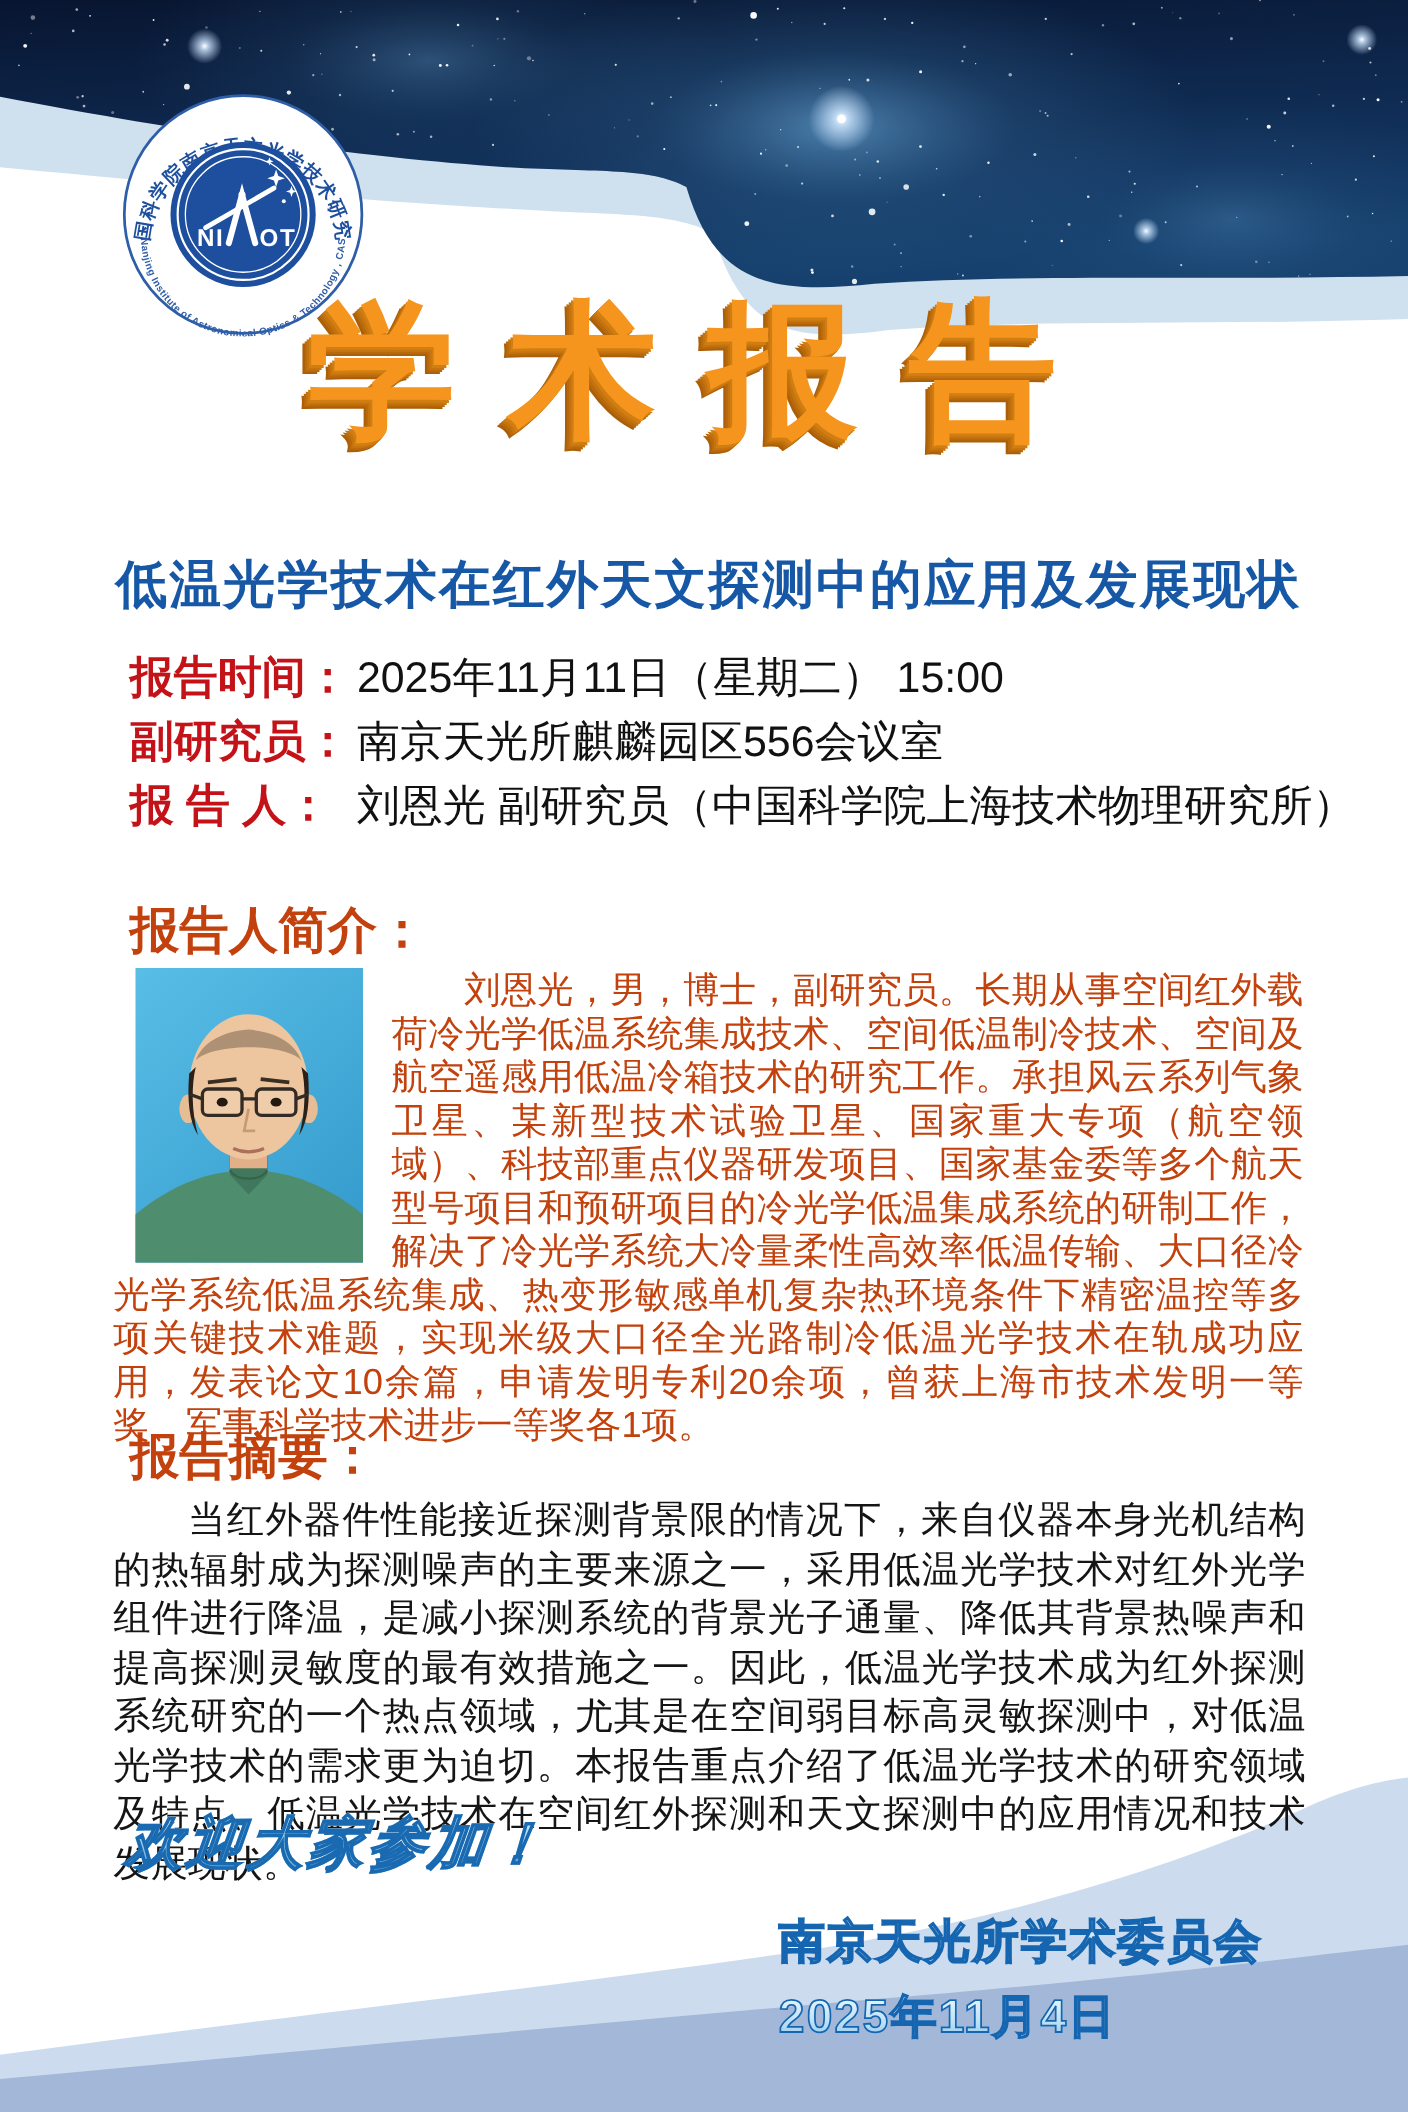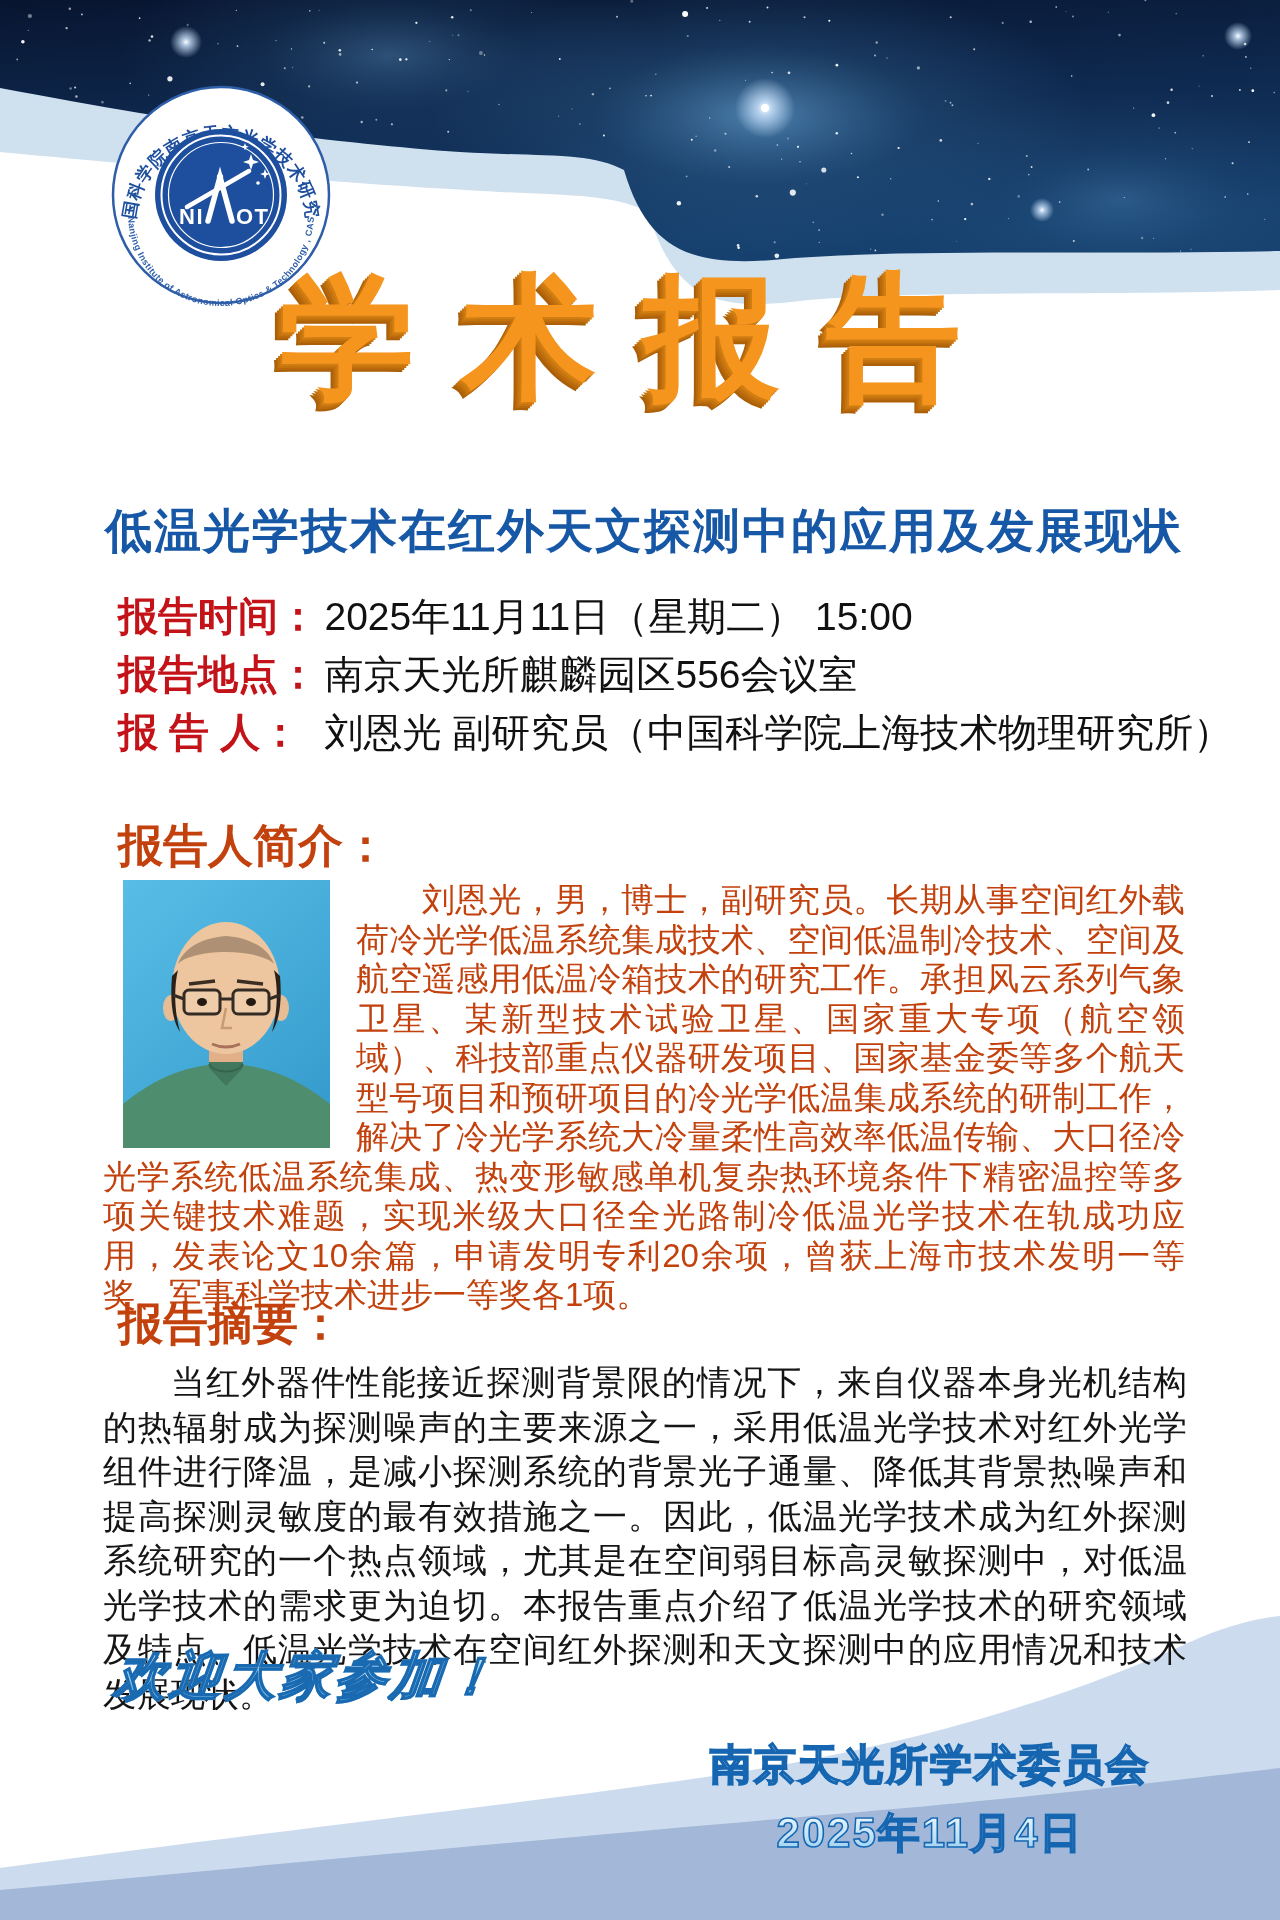--- a/index.html
+++ b/index.html
@@ -47,21 +47,21 @@
   .welcome{
     position:absolute;top:1642px;left:115px;z-index:2;
     font-size:52px;font-weight:900;font-style:italic;letter-spacing:3px;
     transform:skewX(-6deg);
     background:linear-gradient(180deg,#eaf7ff 0%,#9fd4f2 45%,#2e85c6 100%);
     -webkit-background-clip:text;background-clip:text;color:transparent;
     -webkit-text-stroke:1.6px #1a6ab2;
     white-space:nowrap;
   }
   .signoff{
-    position:absolute;top:1742px;left:690px;width:480px;text-align:center;z-index:2;
+    position:absolute;top:1742px;left:708px;width:480px;z-index:2;
     font-weight:900;letter-spacing:2px;
   }
   .signoff div{
     font-size:42px;line-height:46px;
     background:linear-gradient(180deg,#f0f9ff 0%,#bfe2f7 60%,#8cc6ec 100%);
     -webkit-background-clip:text;background-clip:text;color:transparent;
     -webkit-text-stroke:1.6px #1565b0;
     white-space:nowrap;
   }
   .signoff .sign-date{margin-top:22px;}
@@ -390,21 +390,21 @@
   <div class="banner-title">学术报告</div>
 
   <div class="headline">低温光学技术在红外天文探测中的应用及发展现状</div>
 
   <div class="info">
     <div class="info-row">
       <span class="info-label">报告时间：</span>
       <span class="info-value">2025年11月11日（星期二） 15:00</span>
     </div>
     <div class="info-row">
-      <span class="info-label">报告地点：</span>
+      <span class="info-label">副研究员：</span>
       <span class="info-value">南京天光所麒麟园区556会议室</span>
     </div>
     <div class="info-row">
       <span class="info-label">报 告 人：</span>
       <span class="info-value">刘恩光 副研究员（中国科学院上海技术物理研究所）</span>
     </div>
   </div>
 
   <div class="sec-header bio-header">报告人简介：</div>
   <div class="bio-body">

